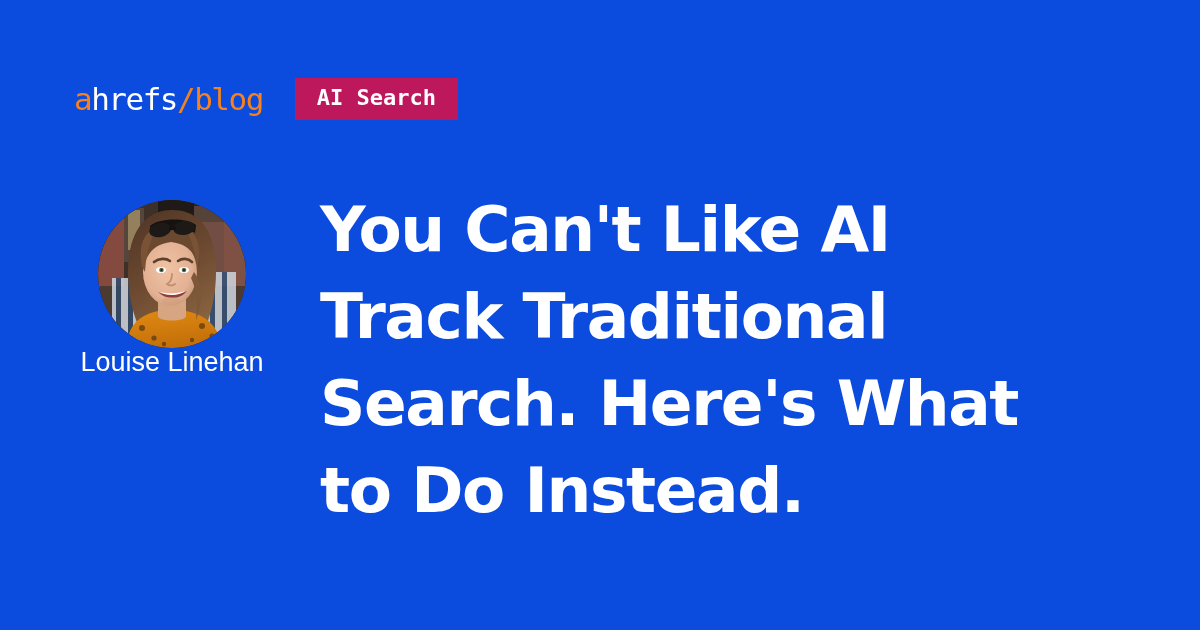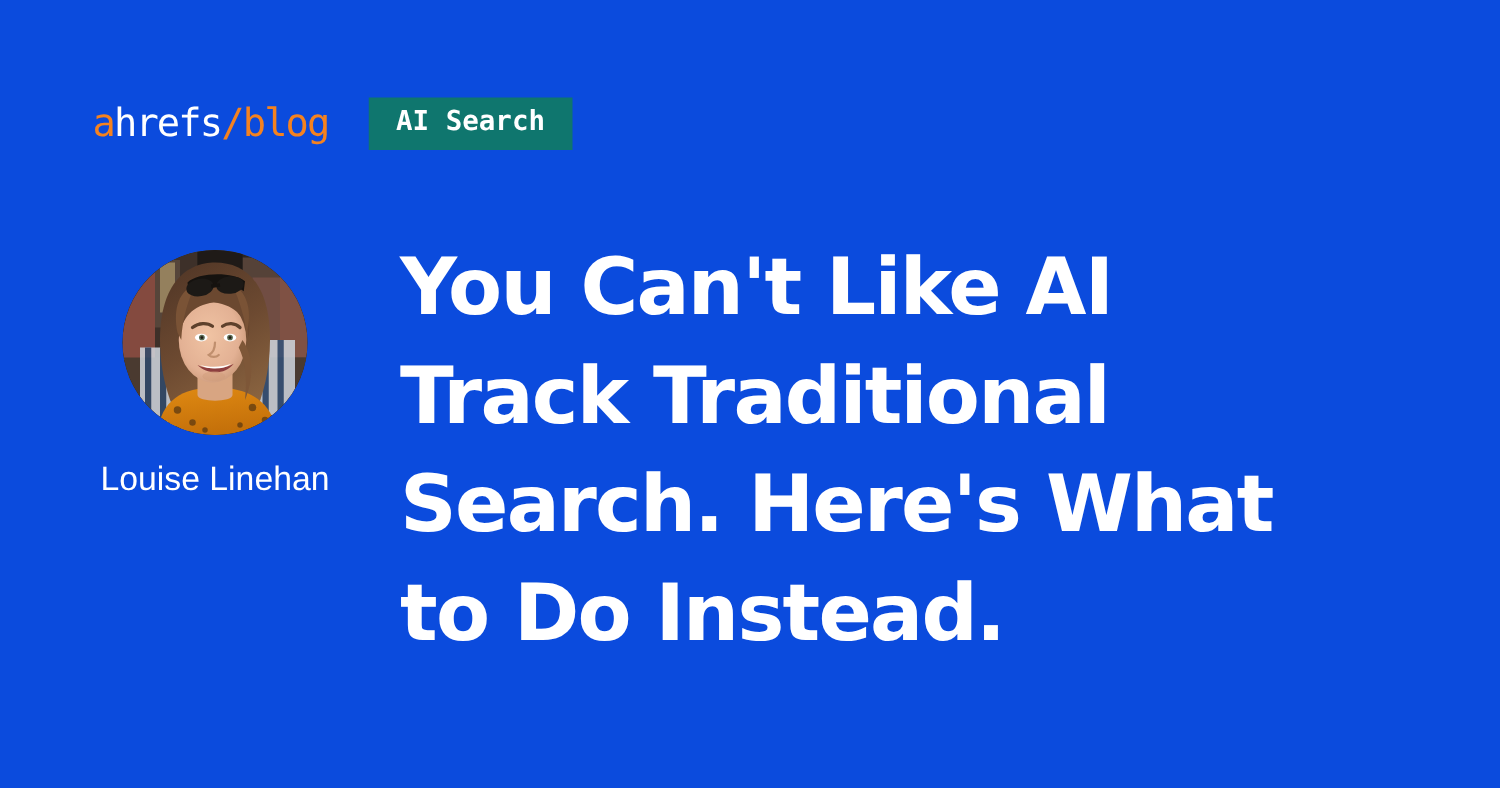--- a/index.html
+++ b/index.html
@@ -39,21 +39,21 @@
     letter-spacing: -1.5px;
     line-height: 1;
     white-space: nowrap;
   }
   #brand .b-a     { color: #f5821f; }
   #brand .b-hrefs { color: #ffffff; }
   #brand .b-slash { color: #f5821f; }
   #brand .b-blog  { color: #f5821f; }
 
   #category-badge {
-    background: #0f766e;
+    background: #be185d;
     color: #ffffff;
     font-family: "DejaVu Sans Mono", monospace;
     font-weight: bold;
     font-size: 22px;
     letter-spacing: 0px;
     padding: 9px 22px 11px 22px;
     line-height: 1;
     white-space: nowrap;
   }
 
@@ -72,21 +72,20 @@
     width: 148px;
     height: 148px;
     border-radius: 50%;
     overflow: hidden;
     position: relative;
     background: #4a3b33;
   }
   #avatar svg { display: block; }
 
   #author-name {
-    margin-top: 21px;
     color: #ffffff;
     font-family: "Liberation Sans", sans-serif;
     font-weight: normal;
     font-size: 27px;
     line-height: 1.1;
     text-align: center;
     white-space: nowrap;
   }
 
   

